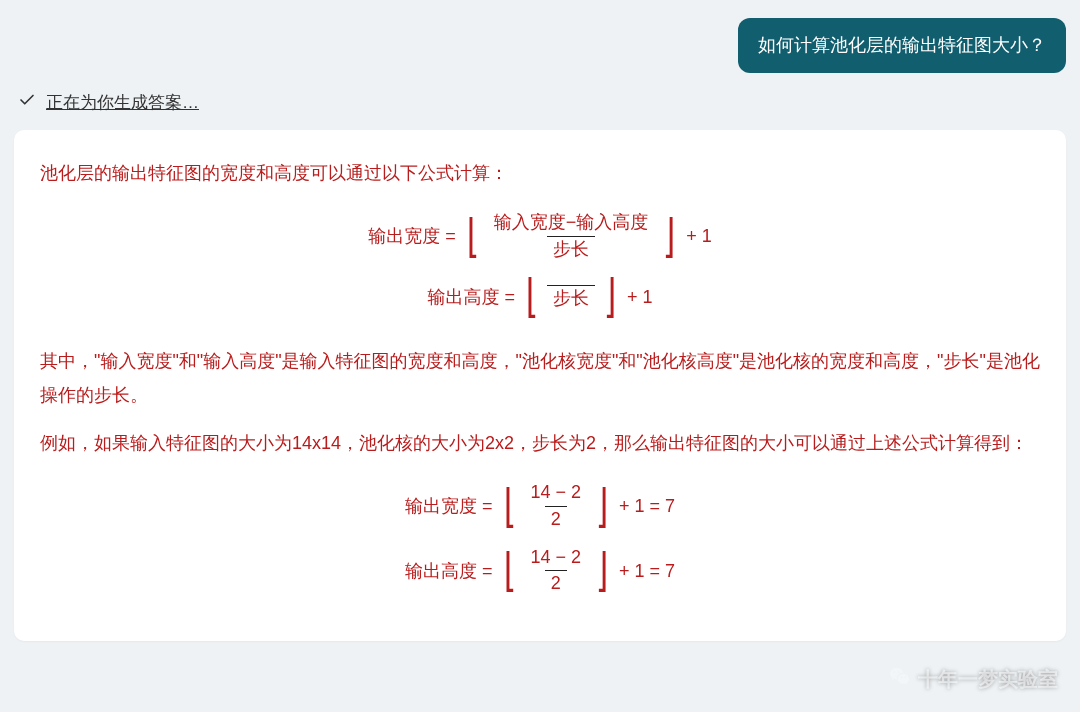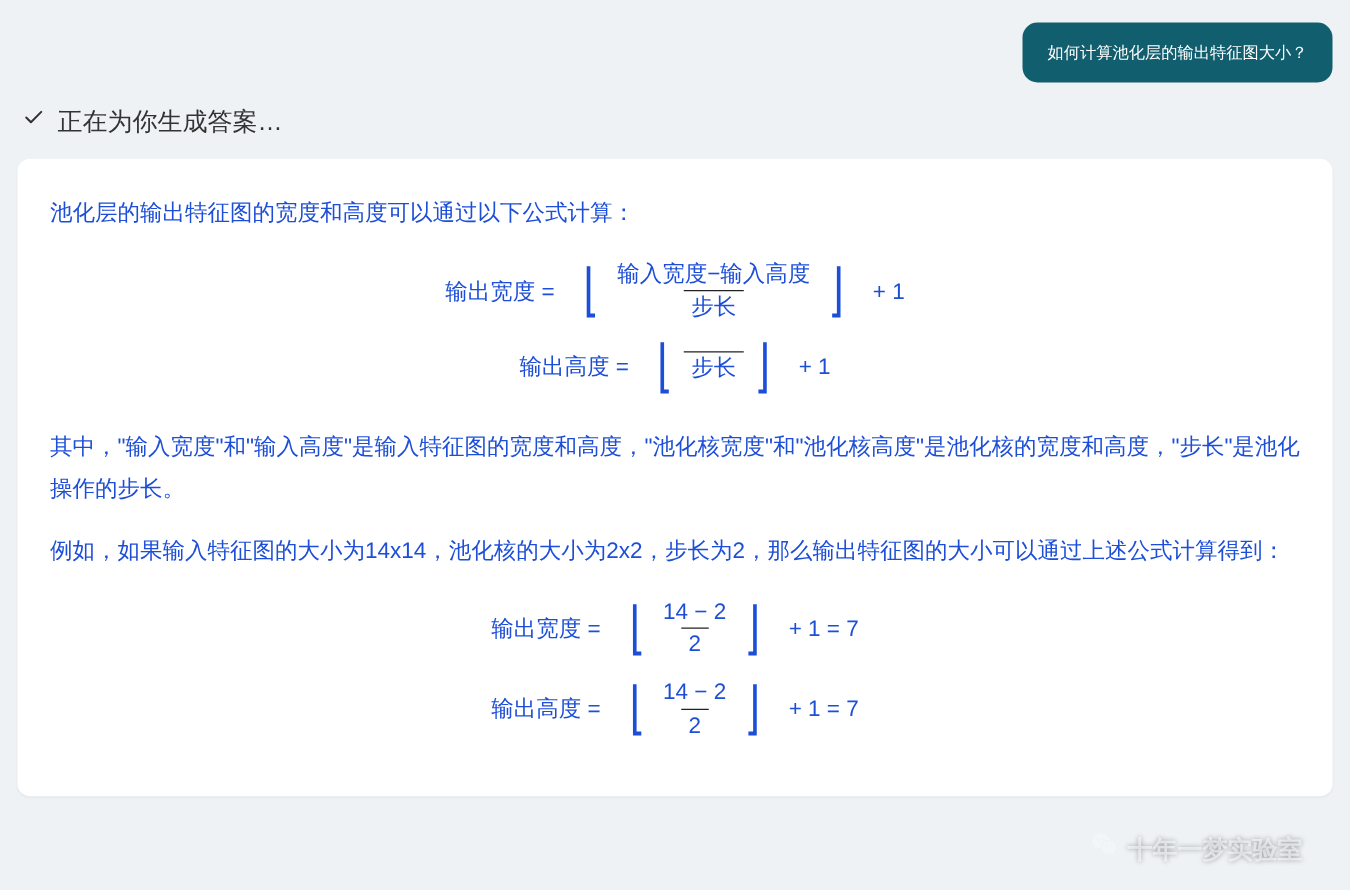--- a/index.html
+++ b/index.html
@@ -19,50 +19,51 @@
     display: flex;
     justify-content: flex-end;
     margin-bottom: 18px;
     margin-top: 8px;
   }
   .user-bubble {
     background: #115e6e;
     color: #ffffff;
     padding: 14px 20px;
     border-radius: 12px;
-    font-size: 13px;
+    font-size: 18px;
     max-width: 70%;
     line-height: 1.5;
   }
   .status-row {
     display: flex;
     align-items: center;
     gap: 10px;
-    font-size: 20px;
+    font-size: 17px;
     color: #333;
     margin: 8px 0 16px 4px;
+    text-decoration: underline;
   }
   .answer-card {
     background: #ffffff;
     border-radius: 10px;
     padding: 26px 26px 20px 26px;
     font-size: 18px;
     line-height: 1.9;
-    color: #1d4ed8;
+    color: #b91c1c;
     box-shadow: 0 1px 2px rgba(0,0,0,0.04);
   }
   .answer-card p { margin-bottom: 14px; }
   .formula-block {
     text-align: center;
     margin: 10px 0 18px 0;
   }
   .formula-row {
     display: inline-flex;
     align-items: center;
-    gap: 20px;
+    gap: 8px;
     margin: 8px 0;
   }
   .frac {
     display: inline-flex;
     flex-direction: column;
     align-items: center;
     line-height: 1.2;
     margin: 0 4px;
   }
   .frac .num { padding: 0 6px 2px 6px; }
@@ -79,21 +80,21 @@
     display: flex;
     align-items: center;
   }
   .floor-content {
     display: flex;
     align-items: center;
     padding: 0 2px;
   }
   .watermark {
     position: absolute;
-    right: 38px;
+    right: 22px;
     bottom: 18px;
     display: flex;
     align-items: center;
     gap: 6px;
     color: rgba(255,255,255,0.55);
     font-size: 20px;
     font-weight: 700;
     text-shadow: 0 0 4px rgba(0,0,0,0.35);
     pointer-events: none;
   }

